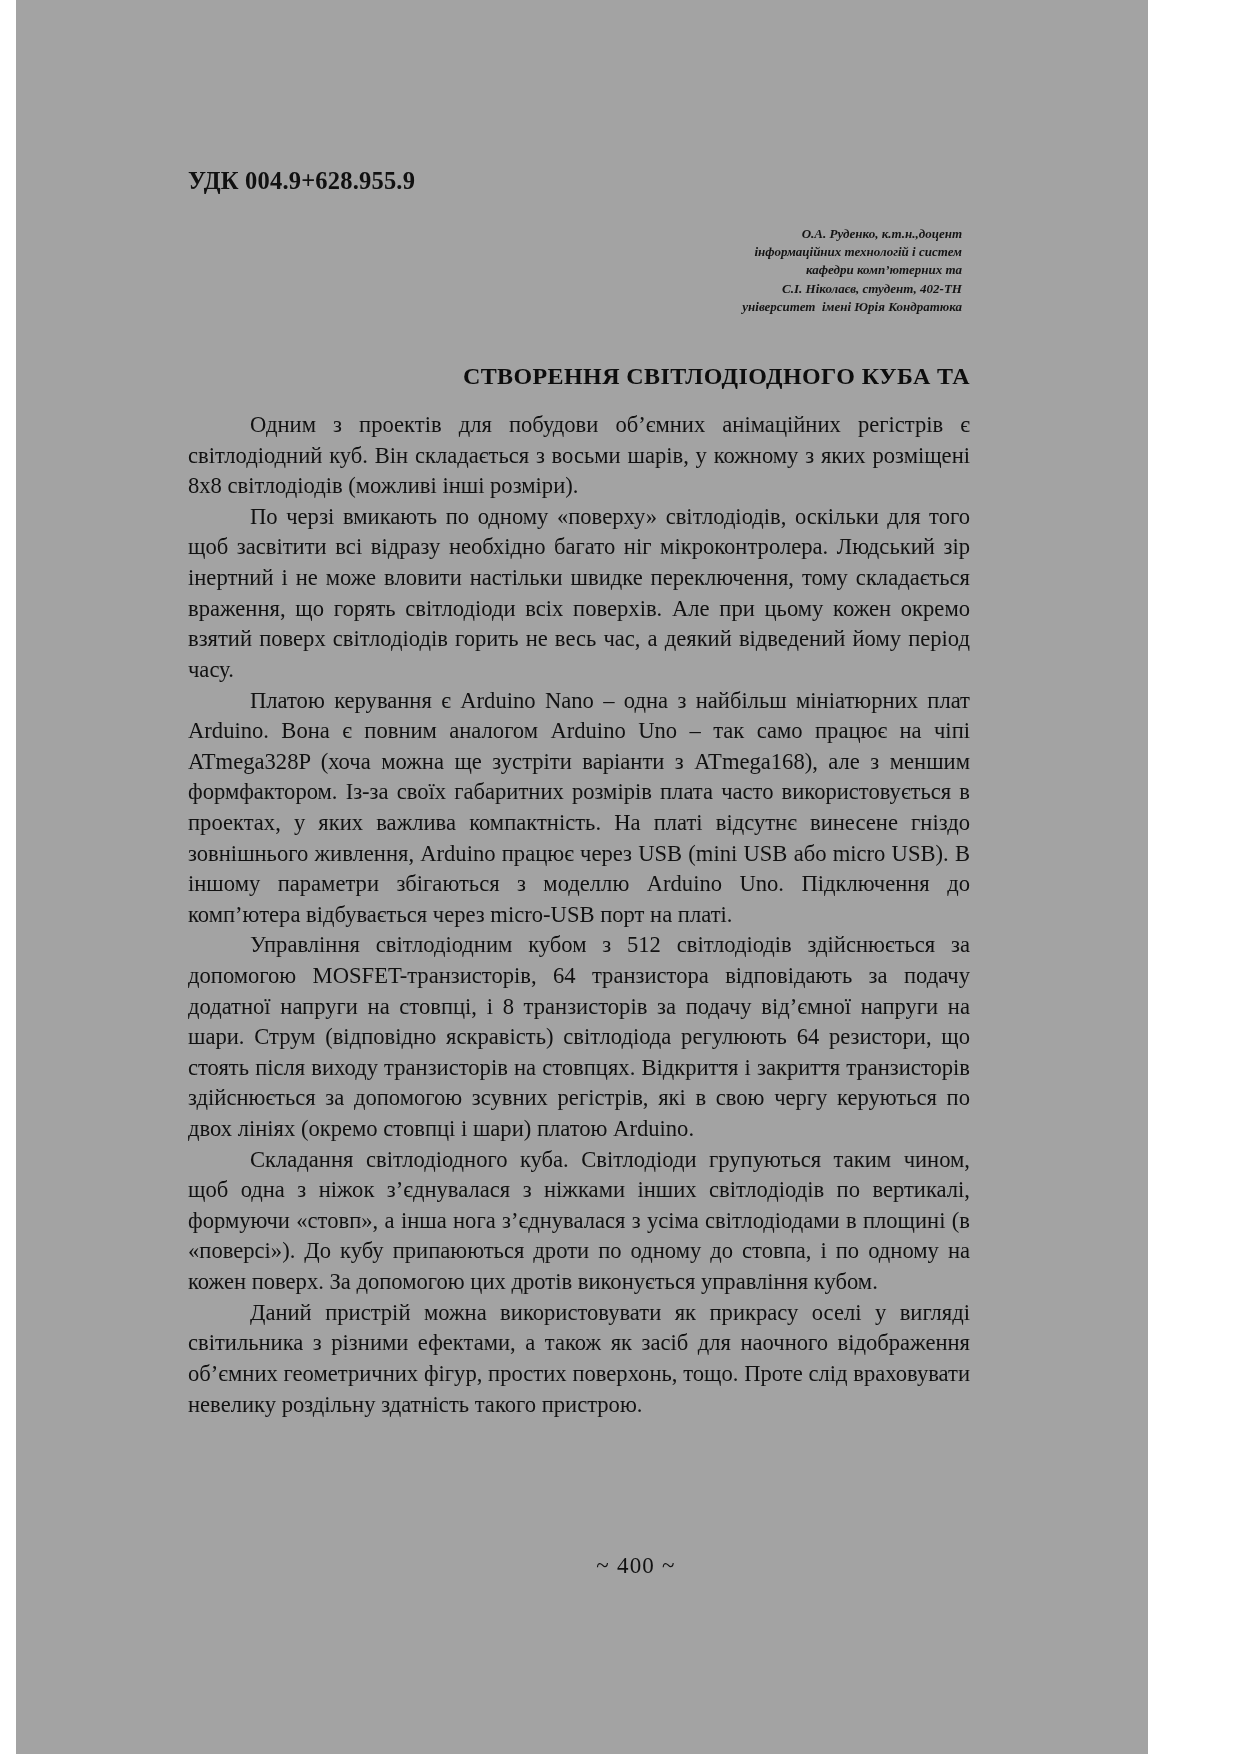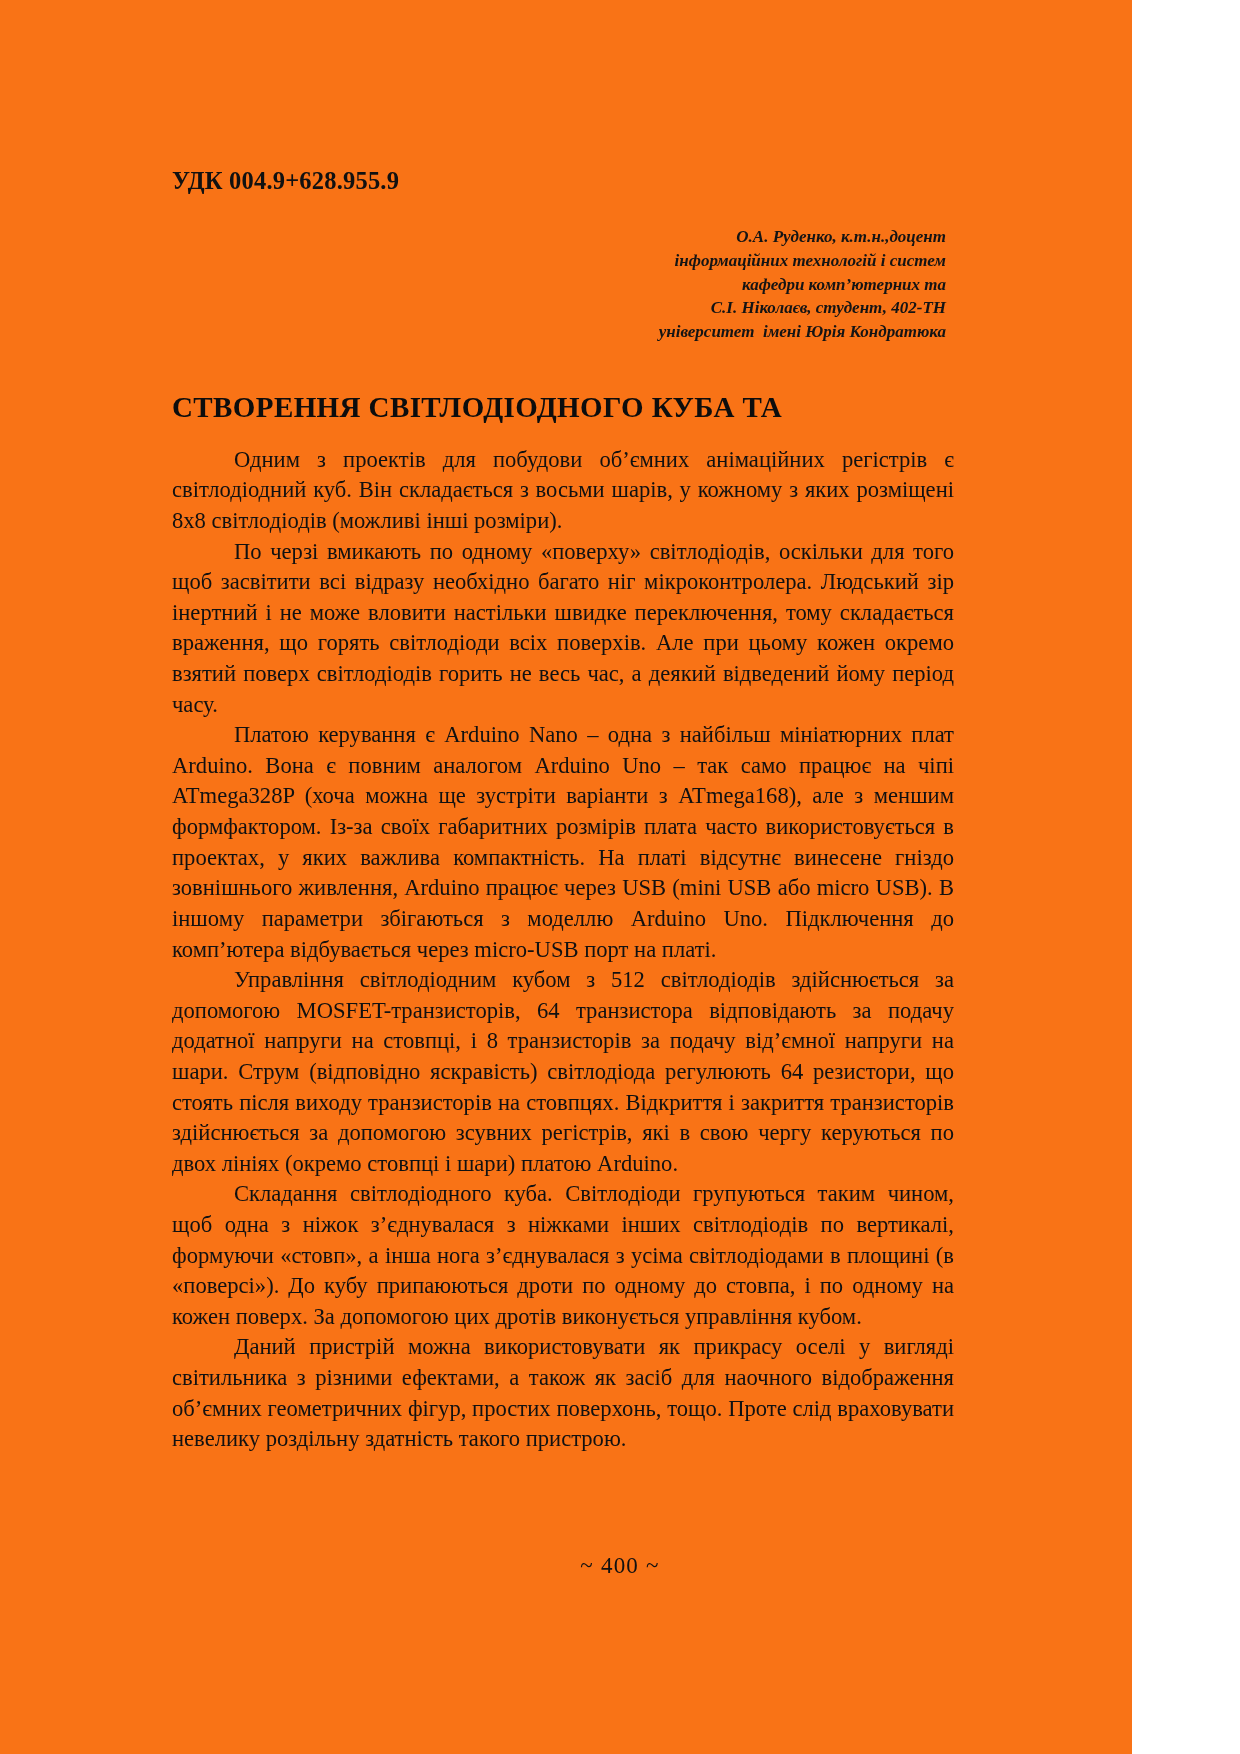--- a/index.html
+++ b/index.html
@@ -10,24 +10,24 @@
   body {
     width: 1240px;
     height: 1754px;
     position: relative;
     font-family: "Liberation Serif", "DejaVu Serif", serif;
     color: #000000;
     overflow: hidden;
   }
   .page {
     position: absolute;
-    left: 0; top: 0;
+    left: 16px; top: 0;
     width: 1132px;
     height: 1754px;
-    background: #f97316;
+    background: #a3a3a3;
   }
   .content {
     position: absolute;
     left: 172px;
     top: 168px;
     width: 782px;
   }
 
   
   .udc {
@@ -37,33 +37,33 @@
     line-height: 1.1;
     margin: 0 0 30px 0;
     color: #111;
   }
 
   
   .authors {
     text-align: right;
     font-style: italic;
     font-weight: bold;
-    font-size: 17px;
+    font-size: 13px;
     line-height: 1.40;
     color: #141414;
     margin: 0;
     padding-right: 8px;
   }
   .authors .line { display: block; white-space: pre; }
 
   
   .title {
-    text-align: left;
+    text-align: right;
     font-weight: bold;
-    font-size: 29px;
+    font-size: 24px;
     line-height: 1.34;
     letter-spacing: 0.4px;
     margin: 44px 0 18px 0;
     color: #0d0d0d;
   }
   .title .line { display: block; }
 
   
   .body-text {
     font-size: 22.6px;

